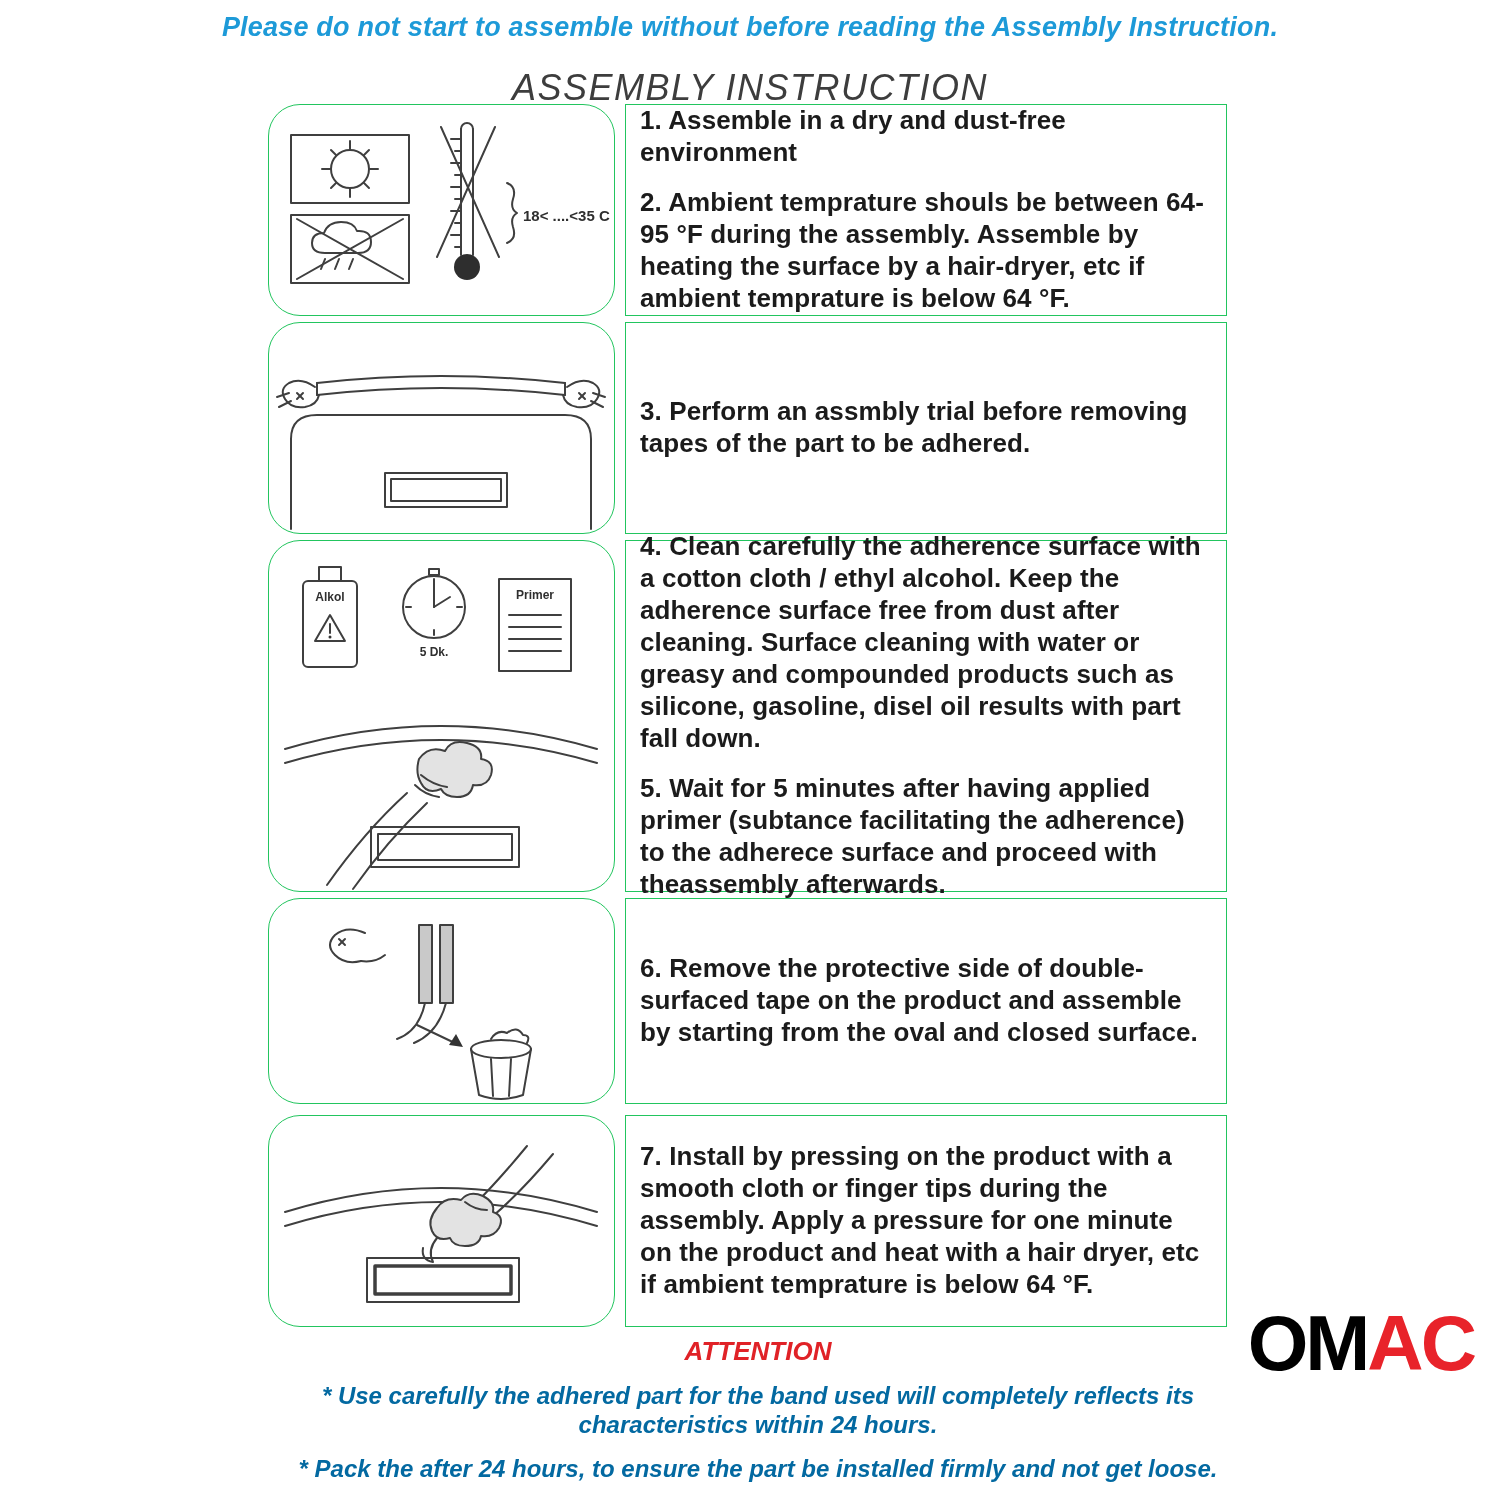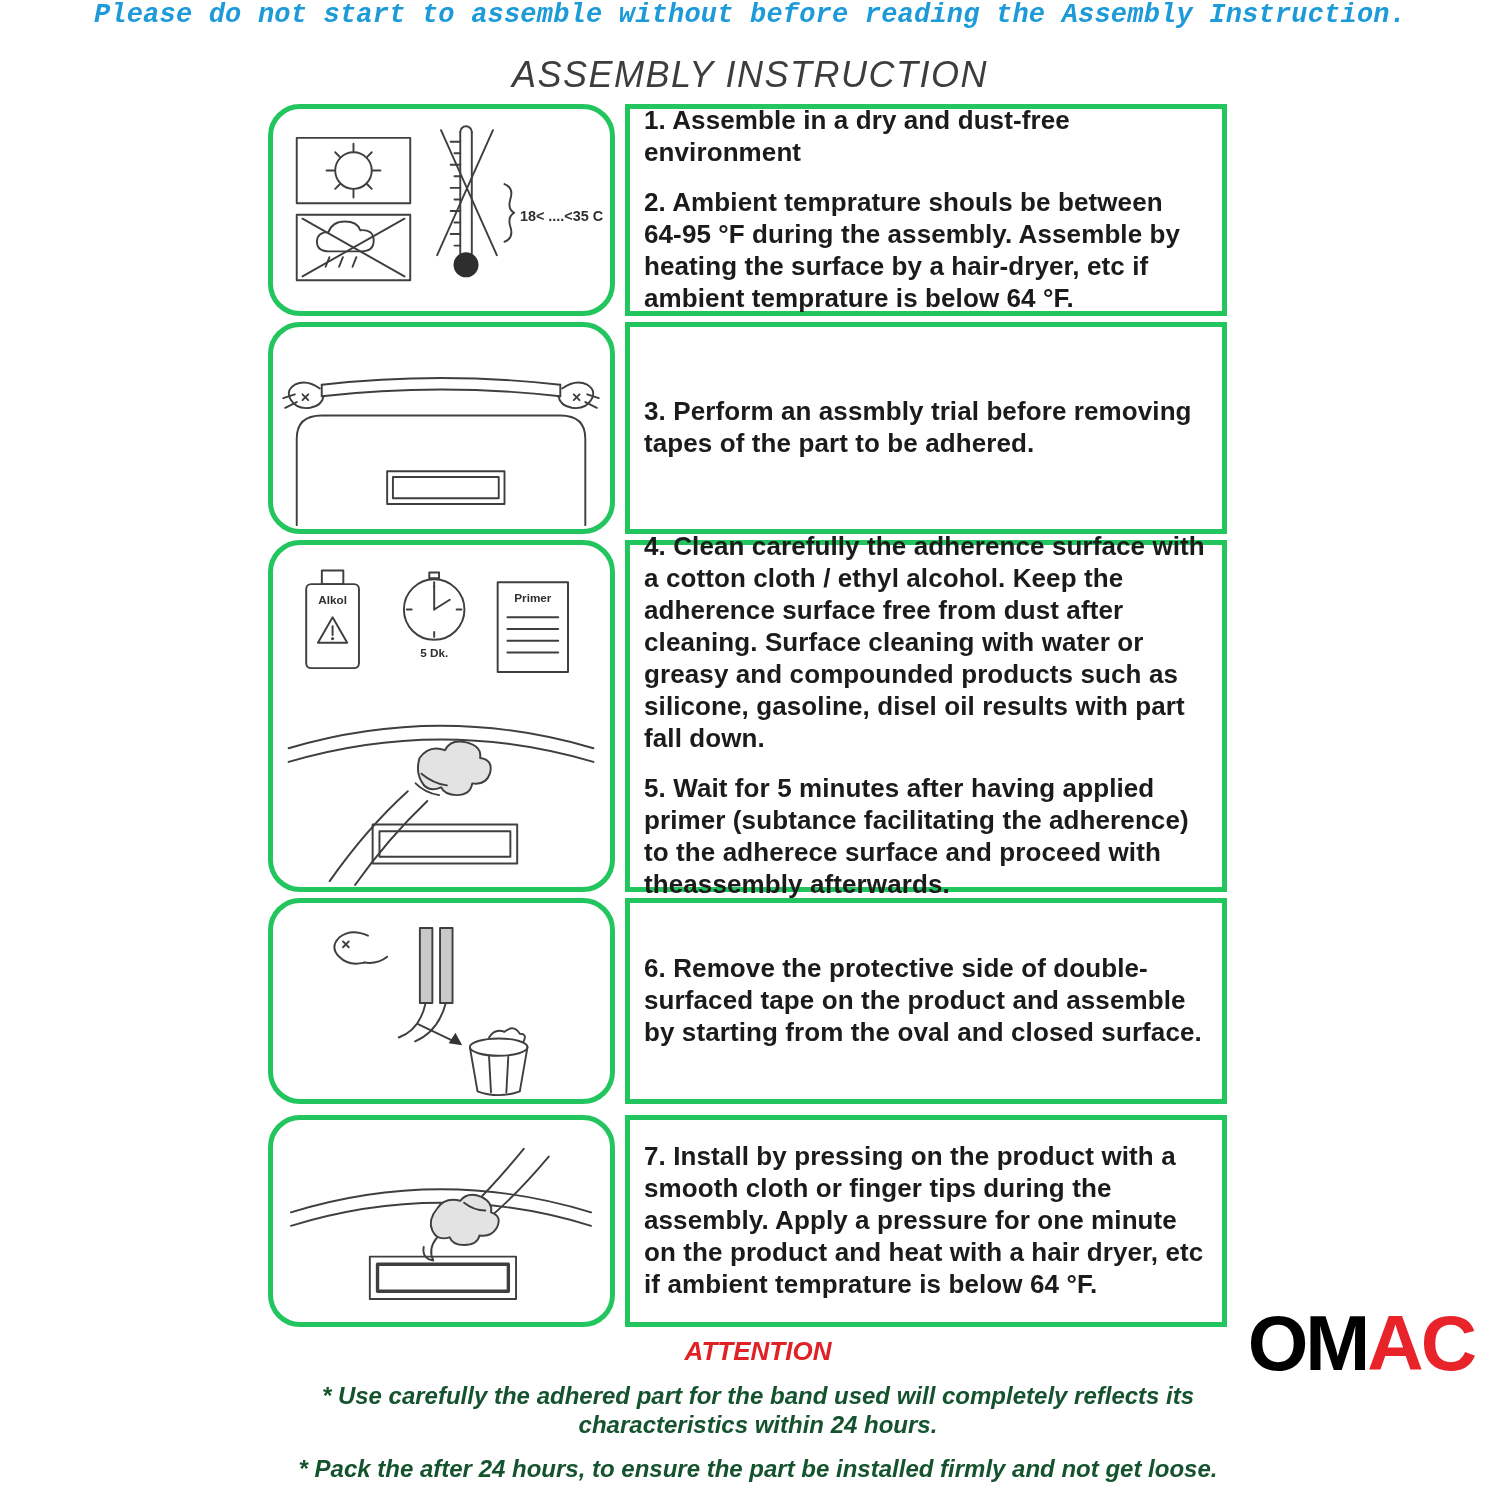--- a/index.html
+++ b/index.html
@@ -1,51 +1,51 @@
 <!DOCTYPE html>
 <html><head>
 <meta charset="utf-8">
 <style>
   * { margin:0; padding:0; box-sizing:border-box; }
   html,body { background:#fff; }
   body { width:1500px; height:1500px; font-family:"Liberation Sans", sans-serif; }
   .page { position:relative; width:1500px; height:1500px; overflow:hidden; background:#fff; }
 
   .top-warning {
-    padding-top:0; text-align:center; font-style:italic; font-weight:bold;
-    font-size:27px; color:#1d9ad8; letter-spacing:.2px;font-family:Liberation Mono, monospace;
+    padding-top:12px; text-align:center; font-style:italic; font-weight:bold;
+    font-size:27px; color:#1d9ad8; letter-spacing:.2px;
   }
   .title {
     margin-top:24px; text-align:center; font-style:italic; font-weight:400;
     font-size:36px; color:#3d3d3d; letter-spacing:1.5px;
   }
 
   .rows { position:absolute; left:268px; top:104px; }
   .row { display:flex; gap:10px; margin-bottom:6px; }
-  .cell { border:5px solid #22c55e; background:#fff; }
+  .cell { border:1px solid #22c55e; background:#fff; }
   .illus-cell { width:347px; overflow:hidden;border-radius:32px; }
   .illus-cell svg { width:100%; height:100%; display:block; }
   .text-cell { width:602px; display:flex; flex-direction:column; justify-content:center; padding:12px 16px 12px 14px; }
   .text-cell p { font-size:26px; font-weight:600; color:#1b1b1b; line-height:1.23; margin:9px 0; letter-spacing:.1px; }
 
   .row1 .cell { height:212px; }
   .row2 .cell { height:212px; }
   .row3 .cell { height:352px; }
   .row4 .cell { height:206px; }
   .row4 { margin-bottom:11px; }
   .row5 .cell { height:212px; }
 
   .ln { fill:none; stroke:#3f3f3f; stroke-width:2; stroke-linecap:round; stroke-linejoin:round; }
   .tlabel { stroke:none; fill:#2f2f2f; font-size:12px; font-weight:bold; font-family:"Liberation Sans", sans-serif; }
   .tbig { stroke:none; fill:#2f2f2f; font-size:15px; font-weight:600; font-family:"Liberation Sans", sans-serif; }
   .cloth { fill:#e3e3e3; }
 
   .footer { position:absolute; top:1336px; left:8px; width:100%; text-align:center; }
   .attention { color:#e02227; font-weight:bold; font-style:italic; font-size:26px; margin-bottom:4px; }
-  .note { font-style:italic; font-weight:bold; color:#14532d; font-size:24px; line-height:1.2; max-width:1010px; margin:15px auto; }
+  .note { font-style:italic; font-weight:bold; color:#0369a1; font-size:24px; line-height:1.2; max-width:1010px; margin:15px auto; }
   .logo { position:absolute; right:26px; top:1304px; font-size:78px; font-weight:bold; letter-spacing:-3px; line-height:1; }
   .logo .lr { color:#e8232a; }
   .logo .lb { color:#000; }
 </style>
 </head>
 <body>
 
 <div class="page">
 
   <div class="top-warning">Please do not start to assemble without before reading the Assembly Instruction.</div>

